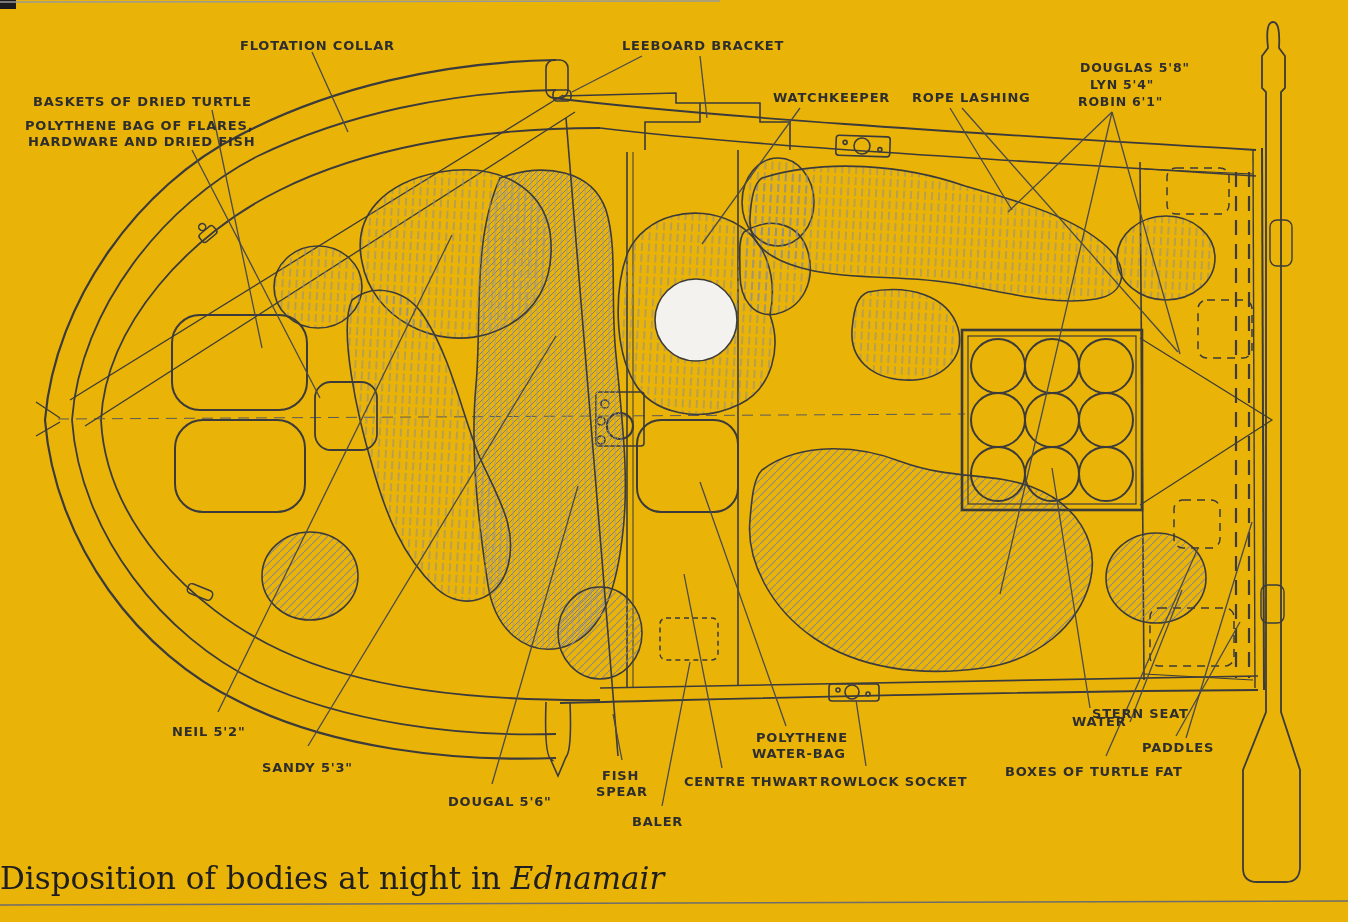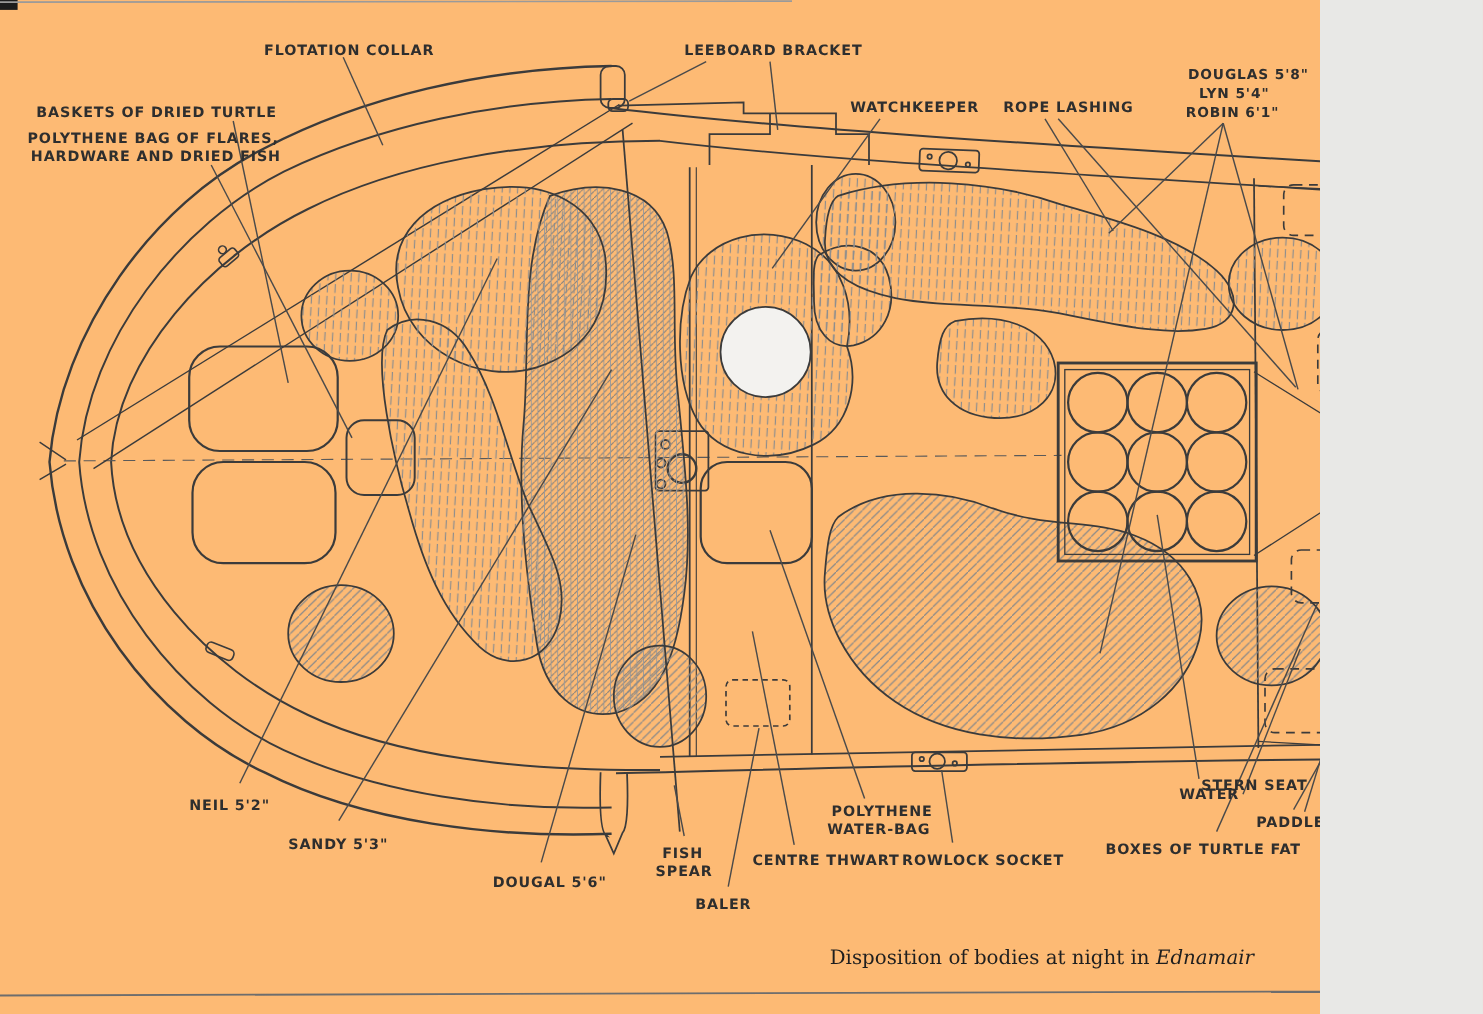--- a/index.html
+++ b/index.html
@@ -1,22 +1,22 @@
 <!DOCTYPE html>
 <html><head>
 <meta charset="utf-8">
 <style>
   html,body{margin:0;padding:0;background:#e8e8e6;}
-  #page{position:relative;width:1200px;height:922px;background:#fdba74;overflow:hidden;
+  #page{position:relative;width:1348px;height:922px;background:#eab308;overflow:hidden;
         font-family:"DejaVu Sans",sans-serif;}
   svg text{font-family:"DejaVu Sans",sans-serif;font-size:13px;letter-spacing:.8px;
            fill:#2e2e2e;font-weight:bold;}
   svg text.names{font-size:12.5px;}
-  #caption{position:absolute;left:0;right:60px;top:860px;text-align:right;
-           font-family:"DejaVu Serif",serif;font-size:18px;color:#1f1f1f;}
+  #caption{position:absolute;left:0;right:60px;top:860px;text-align:left;
+           font-family:"DejaVu Serif",serif;font-size:31px;color:#1f1f1f;}
   #caption .vessel{font-style:italic;}
 </style>
 </head>
 <body>
 
 <div id="page">
 <svg width="1348" height="922" viewBox="0 0 1348 922">
   <defs>
     <pattern id="hv" width="7" height="11" patternUnits="userSpaceOnUse" patternTransform="rotate(3)">
       <line x1="3" y1="0" x2="3" y2="8" stroke="#8e8e8e" stroke-width="1.1"></line>

